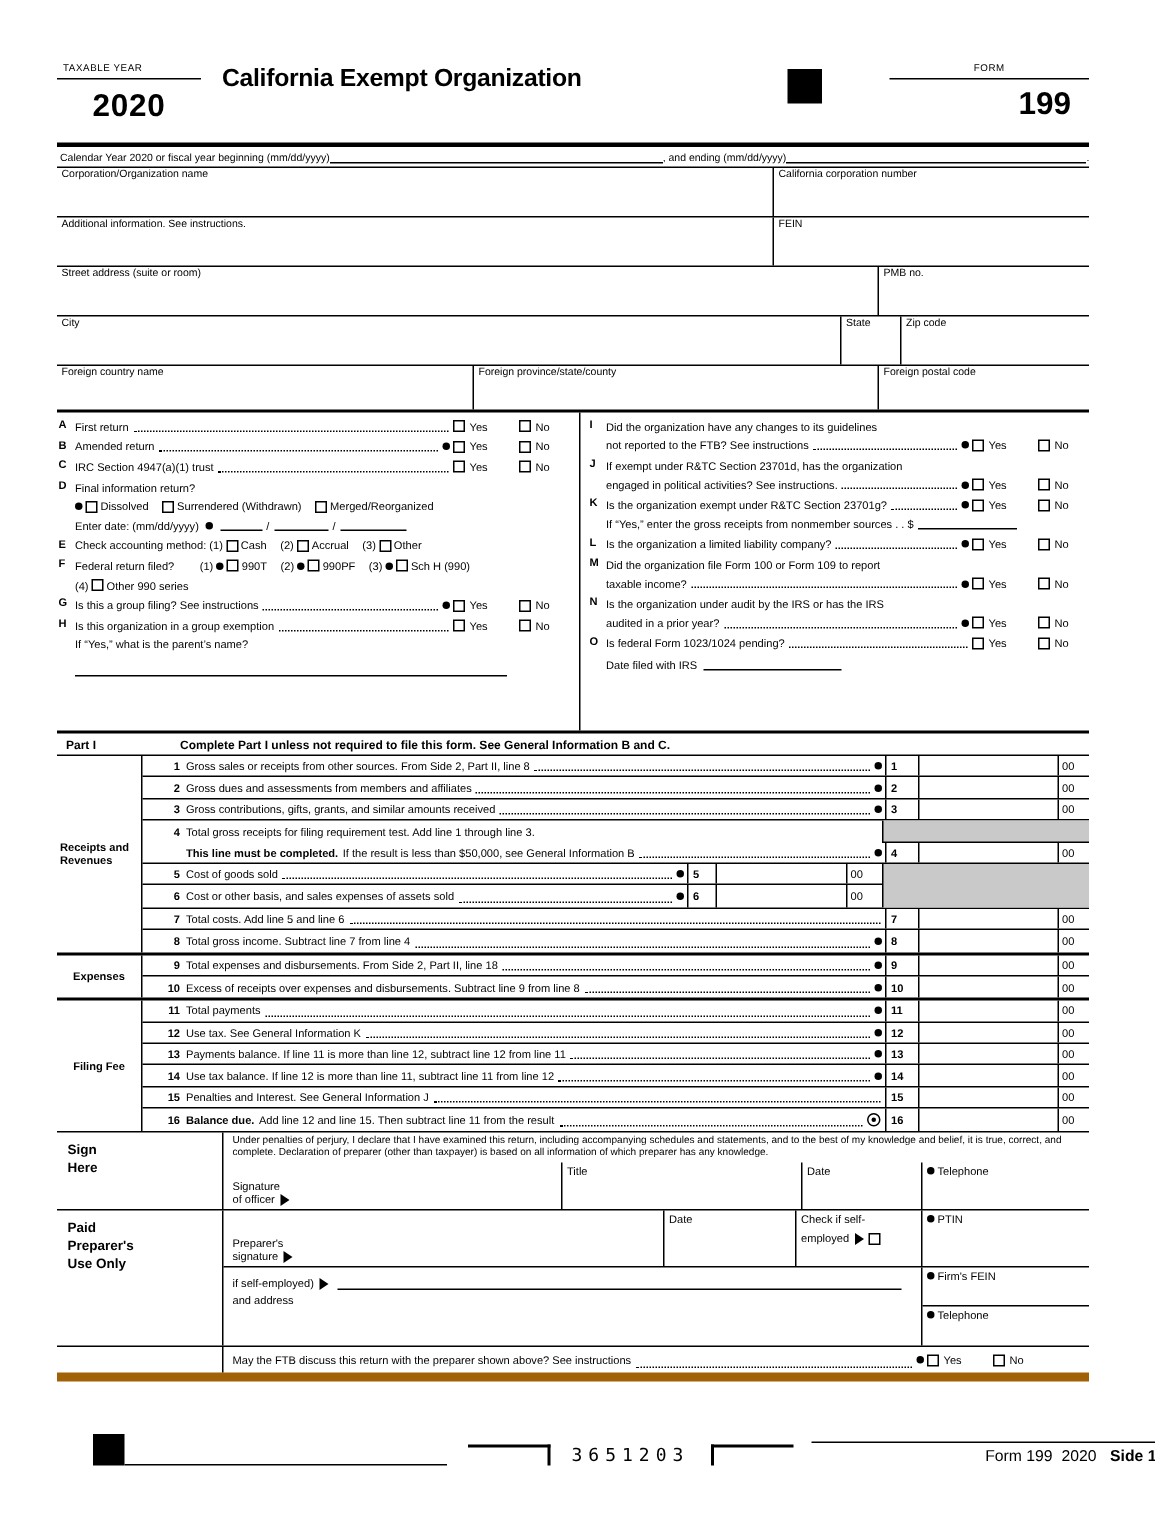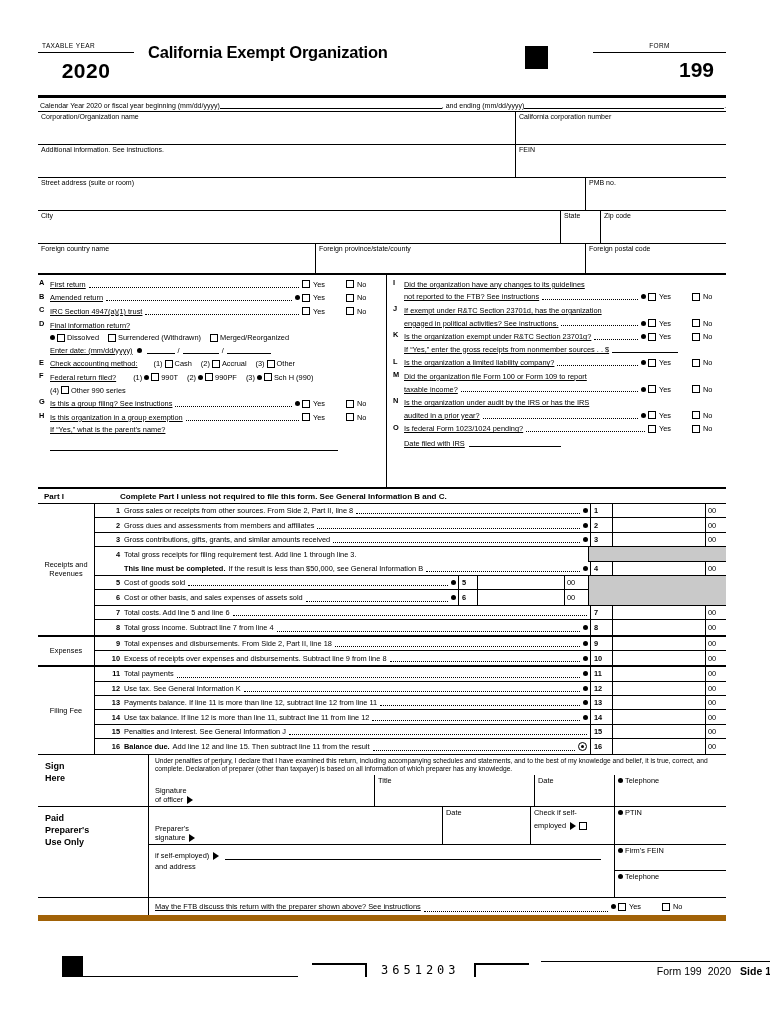--- a/index.html
+++ b/index.html
@@ -46,29 +46,29 @@
   .blt { width:5px; height:5px; border-radius:50%; background:#000; flex:none; display:inline-block; margin-right:2px; }
   .yng { display:flex; align-items:center; width:44px; flex:none; }
   .yng.no { width:34px; }
   .yng .cb { margin-right:3px; }
   .opt { display:flex; align-items:center; margin-right:9px; }
   .opt .cb { margin-right:2px; }
   .onum { margin-right:2px; }
   .tgt { width:9px; height:9px; border:1px solid #000; border-radius:50%; position:relative; flex:none; }
   .tgt::after { content:""; position:absolute; left:2.3px; top:2.3px; width:3px; height:3px; border-radius:50%; background:#000; }
   .arr { width:0; height:0; border-left:6px solid #000; border-top:4px solid transparent; border-bottom:4px solid transparent; display:inline-block; flex:none; margin-left:4px; }
-  .nw { white-space:nowrap; flex:none;text-decoration:underline; }
+  .nw { white-space:nowrap; flex:none; }
 
   
   .p1hdr { display:flex; font-weight:bold; font-size:8px; padding:3px 0 2px; border-bottom:1px solid #000; }
   .p1hdr .pt { width:82px; padding-left:6px; flex:none; }
   .p1 { font-size:7.4px; }
   .p1sec { display:flex; border-bottom:2px solid #000; }
   .p1sec.lastsec { border-bottom:1.5px solid #000; }
-  .p1side { width:57px; flex:none; border-right:1px solid #000; display:flex; align-items:center; justify-content:center; text-align:center; font-weight:normal; padding:0 2px; }
+  .p1side { width:57px; flex:none; border-right:1px solid #000; display:flex; align-items:center; justify-content:center; text-align:left; font-weight:bold; padding:0 2px; }
   .p1rows { flex:1; min-width:0; }
   .p1row { display:flex; align-items:center; height:14.4px; border-bottom:1px solid #000; }
   .p1row.nb, .r56 .p1row:last-child { border-bottom:none; }
   .p1rows > :last-child { border-bottom:none; }
   .lnum { width:29px; text-align:right; padding-right:4px; font-weight:bold; flex:none; }
   .ltext { white-space:nowrap; flex:none; }
   .b { font-weight:bold; }
   .ncol { width:23px; flex:none; border-left:1px solid #000; border-right:1px solid #000; font-weight:bold; padding-left:3px; align-self:stretch; display:flex; align-items:center; }
   .amt { width:92px; flex:none; align-self:stretch; }
   .cents { width:21px; flex:none; border-left:1px solid #000; padding-left:2px; align-self:stretch; display:flex; align-items:center; }
@@ -246,21 +246,21 @@
             <span class="blank" style="width:36px"></span>
             <span style="margin:0 3px">/</span>
             <span class="blank" style="width:44px"></span>
           </div>
         </div>
       </div>
       <div class="q">
         <span class="qletter">E</span>
         <div class="qbody">
             <div class="qrow">
-          <span class="nw" style="margin-right:16px">Check accounting method:</span>
+          <span class="nw" style="margin-right:2px">Check accounting method:</span>
           <span class="opt">
                 <span class="onum">(1)</span>
                 <span class="cb"></span>
                 <span>Cash</span>
               </span>
           <span class="opt">
                 <span class="onum">(2)</span>
                 <span class="cb"></span>
                 <span>Accrual</span>
               </span>

